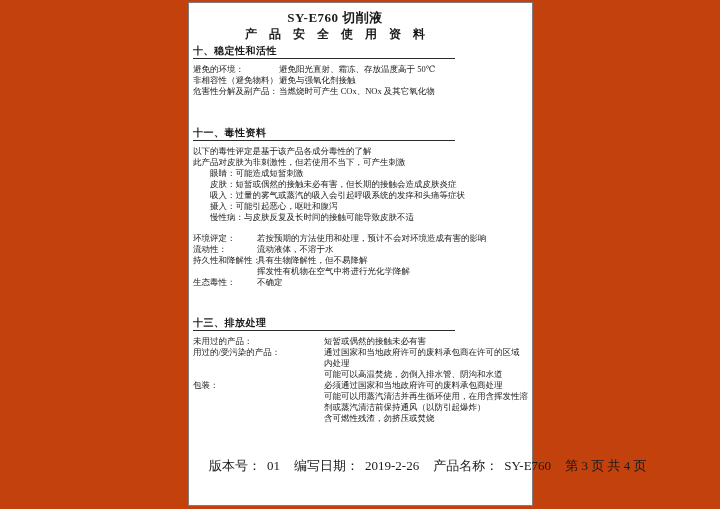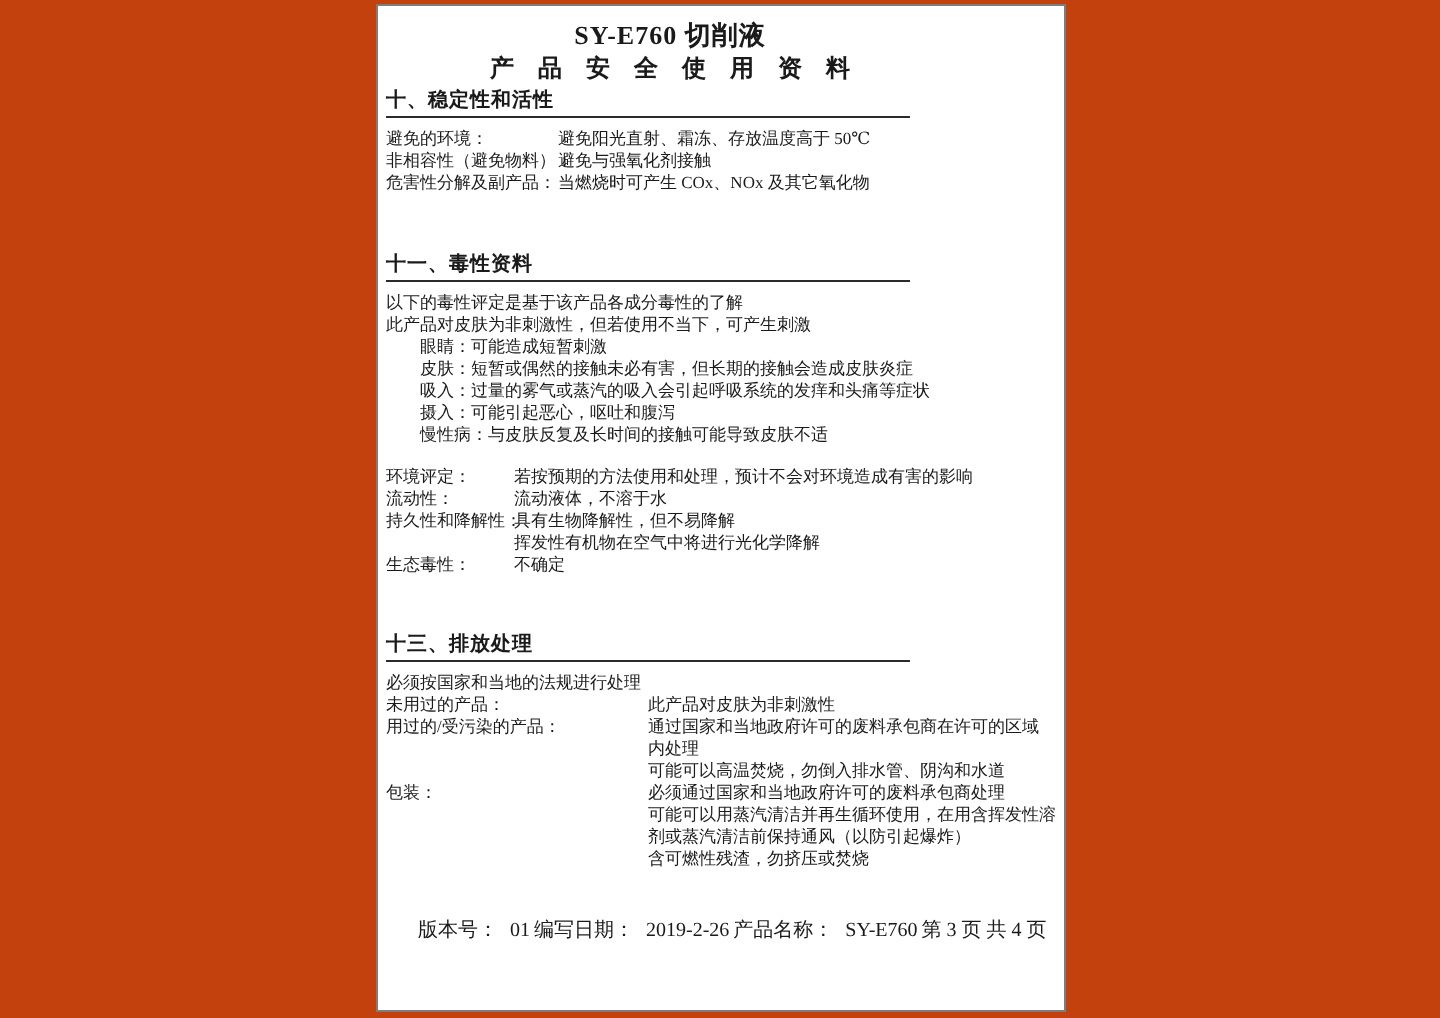--- a/index.html
+++ b/index.html
@@ -69,22 +69,22 @@
   .line { white-space: nowrap; }
   .ind { padding-left: 17px; }
   .s10 .lab { width: 86px; }
   .s12 .lab { width: 64px; }
   .s13 .lab { width: 131px; }
   .footer {
     position: absolute;
     left: 20px;
     top: 458px;
     display: flex;
-    gap: 2px;
-    font-size: 10px;
+    gap: 14px;
+    font-size: 13px;
     line-height: 10px;
     white-space: nowrap;
   }
   .fg { display: flex; gap: 6px; }
 </style>
 </head>
 <body>
 
 <div class="canvas">
   <div class="frame">
@@ -137,24 +137,23 @@
         <span class="val">挥发性有机物在空气中将进行光化学降解</span>
       </div>
       <div class="row">
         <span class="lab">生态毒性：</span>
         <span class="val">不确定</span>
       </div>
     </section>
 
     <section class="sec s13" style="top:314px">
       <div class="sec-h">十三、排放处理</div>
-      <div class="line">必须按国家和当地的法规进行处理</div>
       <div class="row">
         <span class="lab">未用过的产品：</span>
-        <span class="val">此产品对皮肤为非刺激性</span>
+        <span class="val">短暂或偶然的接触未必有害</span>
       </div>
       <div class="row">
         <span class="lab">用过的/受污染的产品：</span>
         <span class="val">通过国家和当地政府许可的废料承包商在许可的区域</span>
       </div>
       <div class="row">
         <span class="lab"></span>
         <span class="val">内处理</span>
       </div>
       <div class="row">

